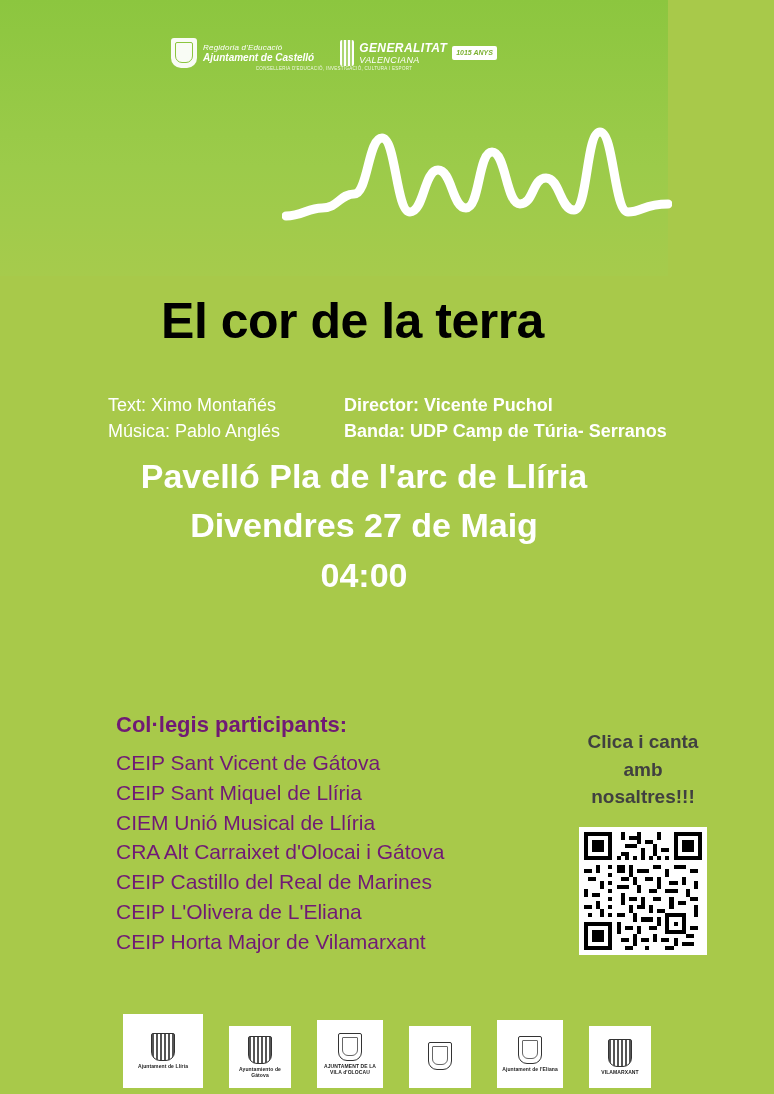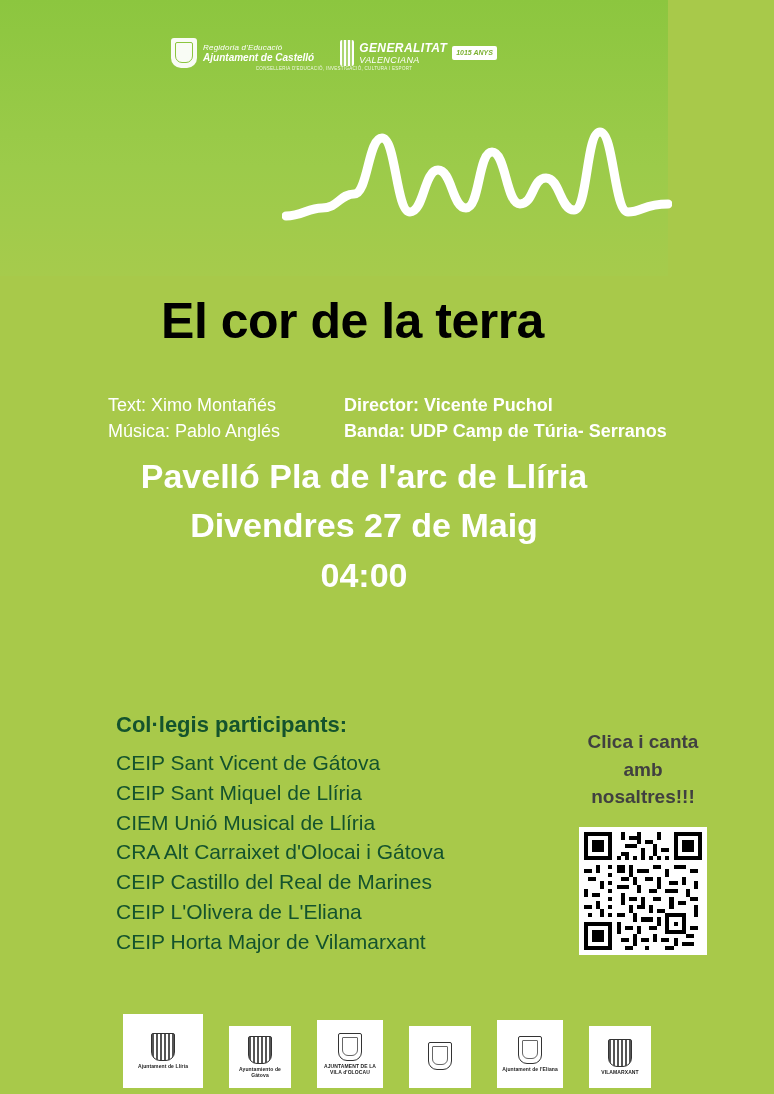--- a/index.html
+++ b/index.html
@@ -189,21 +189,21 @@
     font-size: 34px;
     font-weight: bold;
     line-height: 1.45;
   }
 
   
   .schools {
     position: absolute;
     left: 116px;
     top: 712px;
-    color: #14532d;
+    color: #701a75;
   }
   .schools-title {
     font-size: 22px;
     font-weight: bold;
     margin-bottom: 10px;
   }
   .schools ul {
     list-style: none;
     margin: 0;
     padding: 0;

